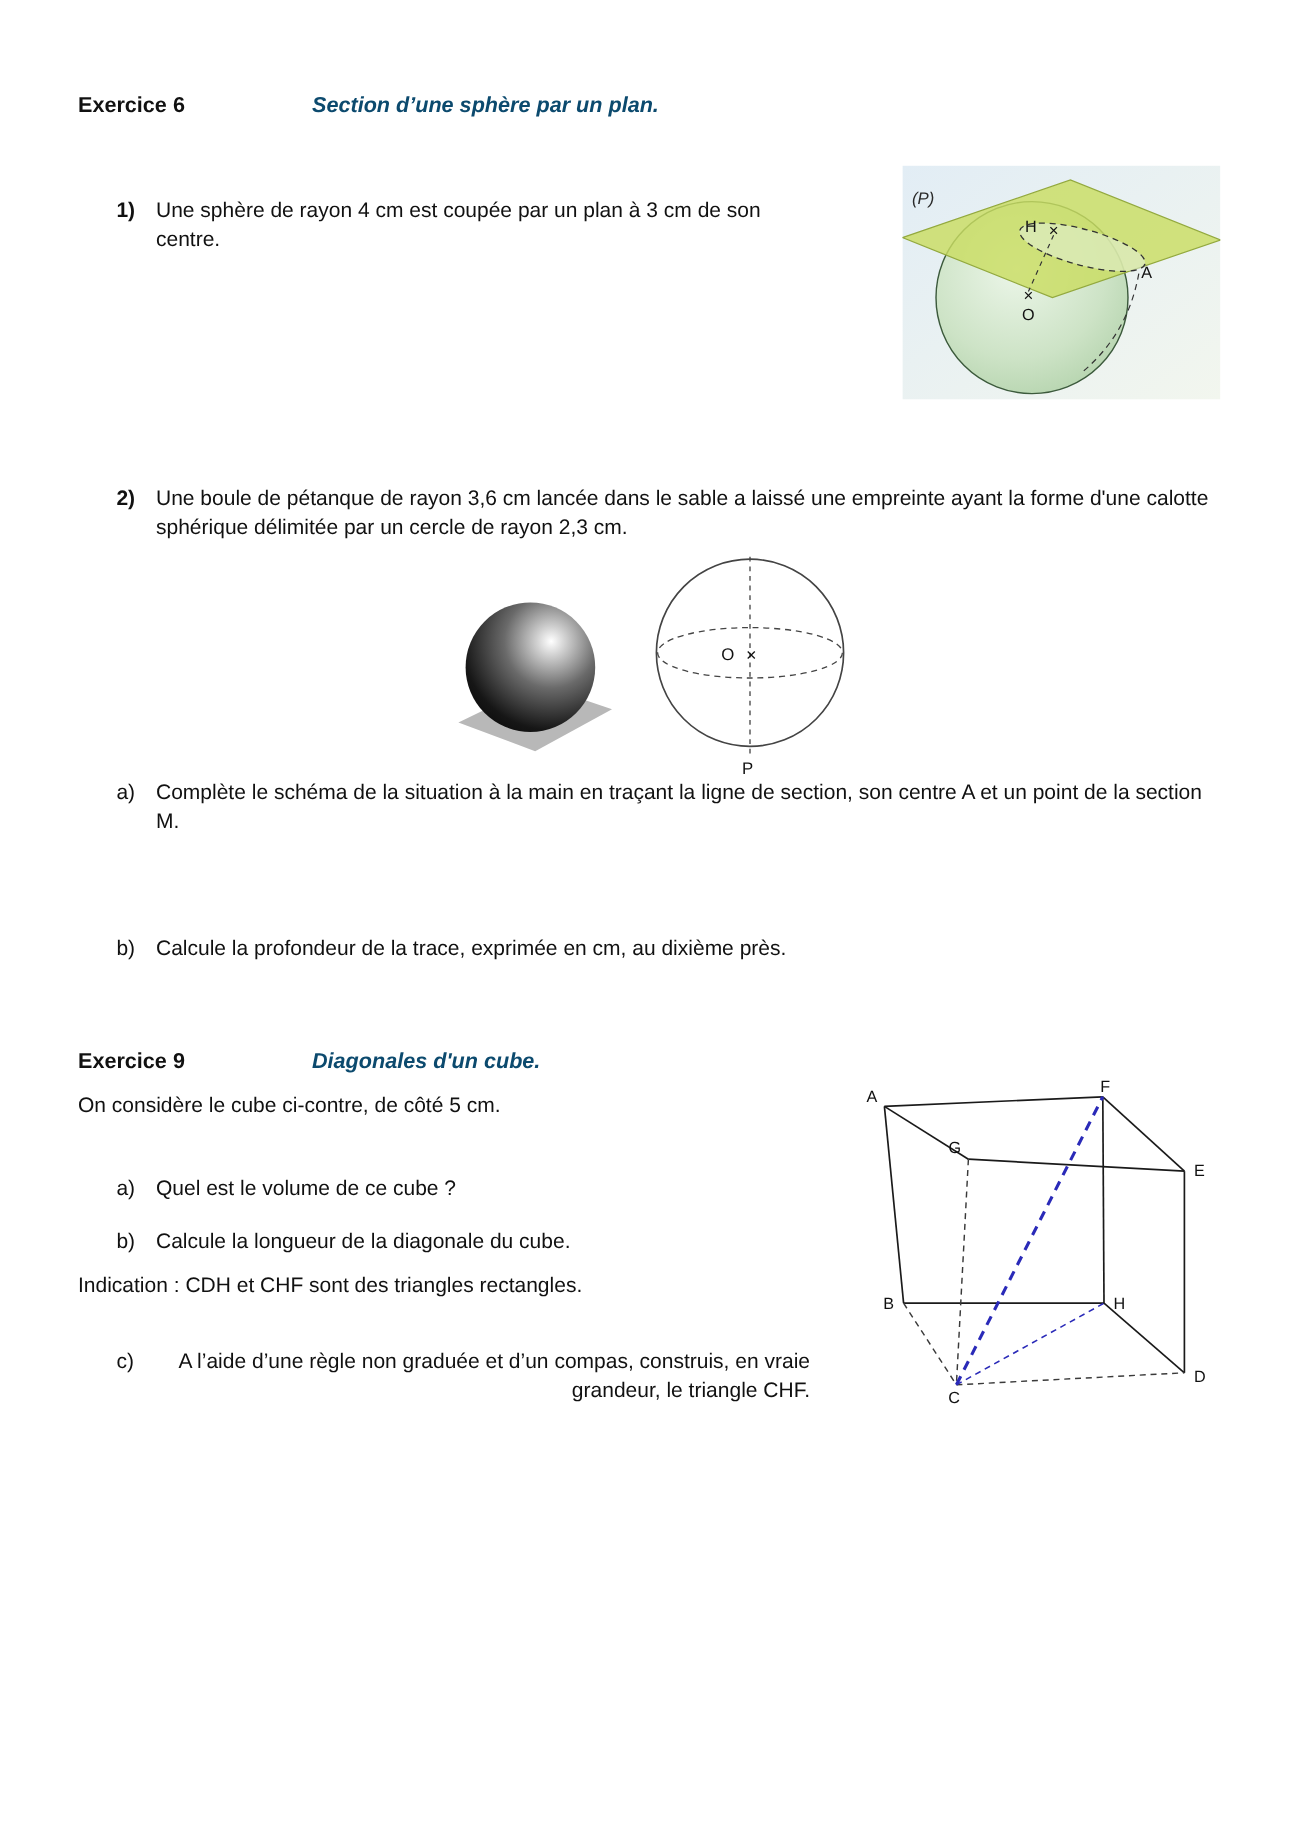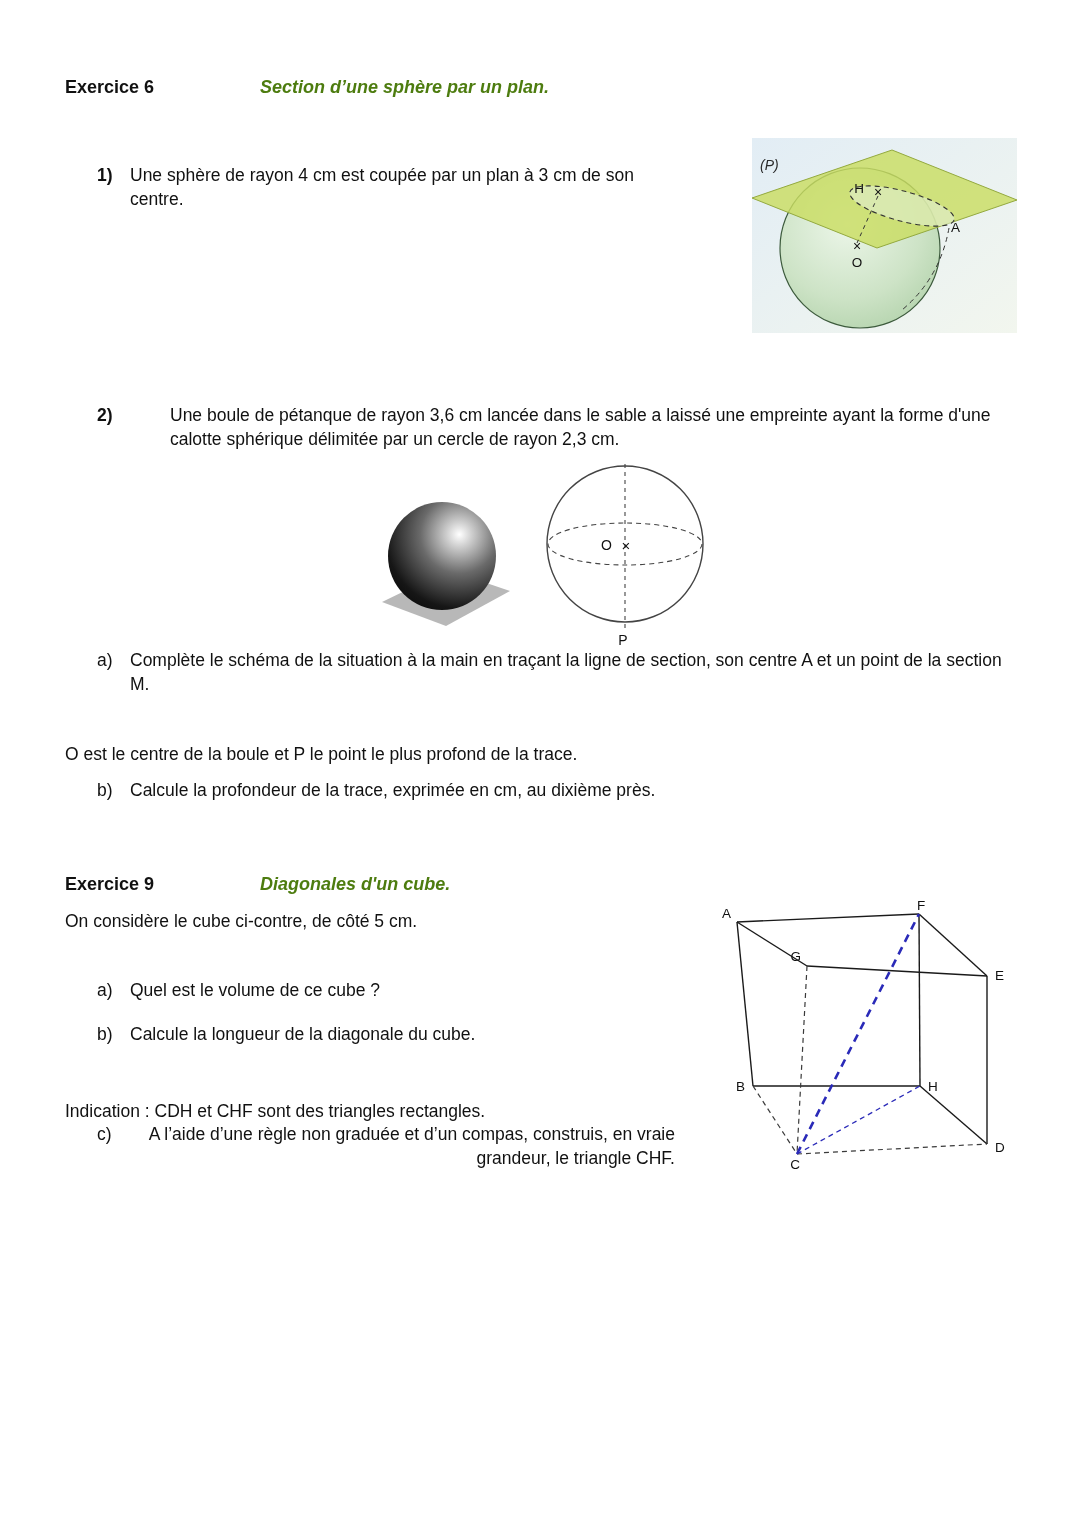--- a/index.html
+++ b/index.html
@@ -3,21 +3,21 @@
 <meta charset="utf-8">
 <style>
   html,body{margin:0;padding:0;background:#ffffff;}
   #page{
     position:relative;width:1080px;height:1527px;background:#ffffff;
     font-family:"Liberation Sans",sans-serif;font-size:17.5px;line-height:1.38;color:#111;
     overflow:hidden;
   }
   .abs{position:absolute;}
   .ex-label{font-weight:700;font-size:18px;}
-  .ex-title{color:#4d7c0f;font-weight:700;font-style:italic;font-size:18px;}
+  .ex-title{color:#0c4a6e;font-weight:700;font-style:italic;font-size:18px;}
   .q{display:flex;align-items:flex-start;}
   .qn{flex:0 0 33px;font-weight:700;}
   .qn.reg{font-weight:400;}
   .qt{flex:1 1 auto;}
   svg text{font-family:"Liberation Sans",sans-serif;}
   .fig{display:block;}
 </style>
 </head>
 <body>
 
@@ -54,21 +54,21 @@
     <text x="8" y="32" font-size="14" font-style="italic" font-family="DejaVu Serif, serif" fill="#2a2a2a">(P)</text>
     <text x="112" y="55" font-size="13.5" fill="#111" text-anchor="end">H</text>
     <text x="126" y="59" font-size="14" fill="#111" text-anchor="middle">×</text>
     <text x="199" y="94" font-size="13.5" fill="#111">A</text>
     <text x="105" y="113" font-size="14" fill="#111" text-anchor="middle">×</text>
     <text x="105" y="129" font-size="13.5" fill="#111" text-anchor="middle">O</text>
   </svg>
 
   <div class="abs q" style="left:97px;top:403px;width:930px;">
     <span class="qn">2)</span>
-    <span class="qt" style="max-width:880px;margin-left:40px;">Une boule de pétanque de rayon 3,6 cm lancée dans le sable a laissé une empreinte ayant la forme d'une calotte sphérique délimitée par un cercle de rayon 2,3 cm.</span>
+    <span class="qt" style="max-width:880px;">Une boule de pétanque de rayon 3,6 cm lancée dans le sable a laissé une empreinte ayant la forme d'une calotte sphérique délimitée par un cercle de rayon 2,3 cm.</span>
   </div>
 
   <svg class="abs fig" style="left:380px;top:458px;" width="330" height="192" viewBox="0 0 330 192">
     <defs>
       <radialGradient id="ballGrad" cx="0.66" cy="0.30" r="0.95">
         <stop offset="0%" stop-color="#ffffff"></stop>
         <stop offset="12%" stop-color="#cfcfcf"></stop>
         <stop offset="38%" stop-color="#6a6a6a"></stop>
         <stop offset="72%" stop-color="#161616"></stop>
         <stop offset="100%" stop-color="#000000"></stop>
@@ -82,21 +82,20 @@
     <text x="232" y="92" font-size="14" fill="#111" text-anchor="end">O</text>
     <text x="246" y="93" font-size="15" fill="#111" text-anchor="middle">×</text>
     <text x="243" y="187" font-size="14" fill="#111" text-anchor="middle">P</text>
   </svg>
 
   <div class="abs q" style="left:97px;top:648px;width:945px;">
     <span class="qn reg">a)</span>
     <span class="qt" style="max-width:880px;">Complète le schéma de la situation à la main en traçant la ligne de section, son centre A et un point de la section M.</span>
   </div>
 
-  <div class="abs" style="left:65px;top:742px;width:900px;">O est le centre de la boule et P le point le plus profond de la trace.</div>
 
   <div class="abs q" style="left:97px;top:778px;width:900px;">
     <span class="qn reg">b)</span>
     <span class="qt">Calcule la profondeur de la trace, exprimée en cm, au dixième près.</span>
   </div>
 
   <div class="abs" style="left:65px;top:872px;width:700px;height:26px;">
     <span class="ex-label">Exercice 9</span>
     <span class="ex-title abs" style="left:195px;top:0;">Diagonales d'un cube.</span>
   </div>
@@ -141,20 +140,20 @@
   <div class="abs q" style="left:97px;top:978px;width:550px;">
     <span class="qn reg">a)</span>
     <span class="qt">Quel est le volume de ce cube ?</span>
   </div>
 
   <div class="abs q" style="left:97px;top:1022px;width:550px;">
     <span class="qn reg">b)</span>
     <span class="qt">Calcule la longueur de la diagonale du cube.</span>
   </div>
 
-  <div class="abs" style="left:65px;top:1059px;width:600px;margin-top:40px;">Indication : CDH et CHF sont des triangles rectangles.</div>
+  <div class="abs" style="left:65px;top:1059px;width:600px;">Indication : CDH et CHF sont des triangles rectangles.</div>
 
   <div class="abs q" style="left:97px;top:1122px;width:600px;">
     <span class="qn reg">c)</span>
     <span class="qt" style="max-width:545px;text-align:right;">A l’aide d’une règle non graduée et d’un compas, construis, en vraie grandeur, le triangle CHF.</span>
   </div>
 
 </div>
 
 </body></html>

